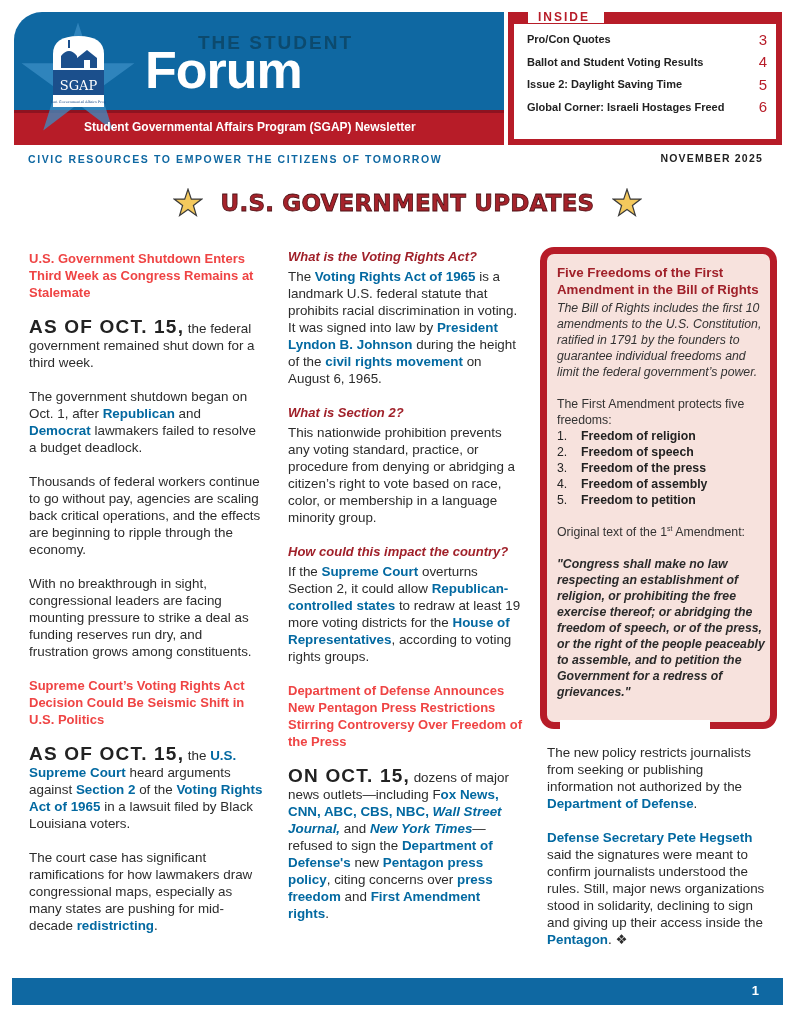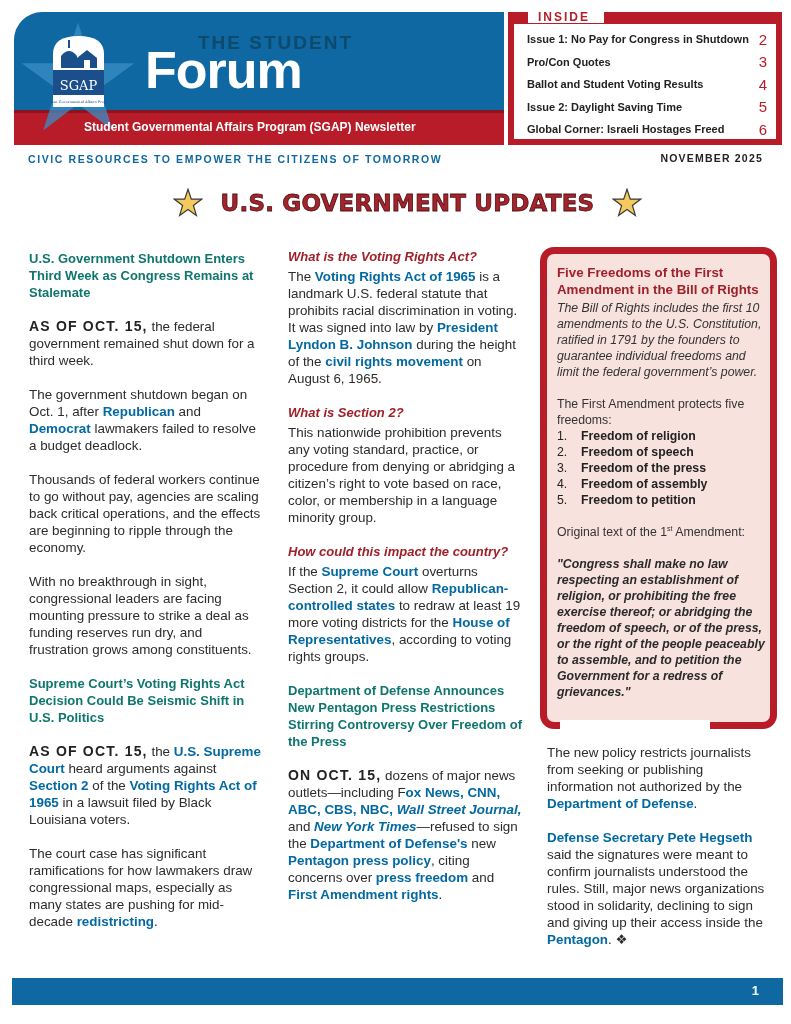--- a/index.html
+++ b/index.html
@@ -32,22 +32,22 @@
   .banner-title { font-family: "DejaVu Sans", sans-serif; font-weight: 700; font-size: 23px; color: #a5232b; letter-spacing: 0.2px; -webkit-text-stroke: 0.8px #4a1014; }
   .star svg { display: block; }
 
   
   .col { position: absolute; top: 250px; font-size: 13.4px; line-height: 17px; color: #2c2c2c; }
   .col1 { left: 29px; width: 234px; }
   .col2 { left: 288px; width: 235px; }
   .col3 { left: 547px; top: 744px; width: 225px; }
   .col p { margin-bottom: 17px; }
   .col b { color: #0369a1; margin-top: 48px; }
-  .headline { color: #0f766e; font-weight: 700; font-size: 13px; line-height: 17px; margin-bottom: 17px; }
-  .lede { font-weight: 700; letter-spacing: 1.2px; font-size: 14px; color: #222; }
+  .headline { color: #ef4444; font-weight: 700; font-size: 13px; line-height: 17px; margin-bottom: 17px; }
+  .lede { font-weight: 700; letter-spacing: 1.2px; font-size: 19px; color: #222; }
   .subhead { color: #a0212a; font-weight: 700; font-style: italic; font-size: 13px; line-height: 17px; margin-bottom: 3px; }
 
   
   .sidebox { position: absolute; left: 540px; top: 247px; width: 237px; height: 482px; border: 7px solid #b71c28; border-radius: 14px; background: #f7e2dd; }
   .sidebox-gap { position: absolute; left: 560px; top: 720px; width: 150px; height: 12px; background: #fff; }
   .sb-content { position: absolute; left: 557px; top: 264px; width: 210px; font-size: 12.3px; line-height: 16px; color: #333; }
   .sb-title { color: #a0212a; font-weight: 700; font-size: 13.3px; line-height: 17px; margin-bottom: 2px; }
   .sb-intro { font-style: italic; margin-bottom: 16px; }
   .sb-list { list-style: none; margin: 0 0 16px 0; }
   .sb-list li { display: flex; font-weight: 700; color: #222; }
@@ -82,24 +82,20 @@
   <div class="title-small">THE STUDENT</div>
   <div class="title-big">Forum</div>
   <div class="mast-sub">Student Governmental Affairs Program (SGAP) Newsletter</div>
 </div>
 
 <div class="inside">
   <div class="inside-inner"></div>
 </div>
 <div class="inside-label">INSIDE</div>
 <ul class="inside-list">
-  <li>
-      <span>Issue 1: No Pay for Congress in Shutdown</span>
-      <span class="pg">2</span>
-    </li>
   <li>
       <span>Pro/Con Quotes</span>
       <span class="pg">3</span>
     </li>
   <li>
       <span>Ballot and Student Voting Results</span>
       <span class="pg">4</span>
     </li>
   <li>
       <span>Issue 2: Daylight Saving Time</span>

